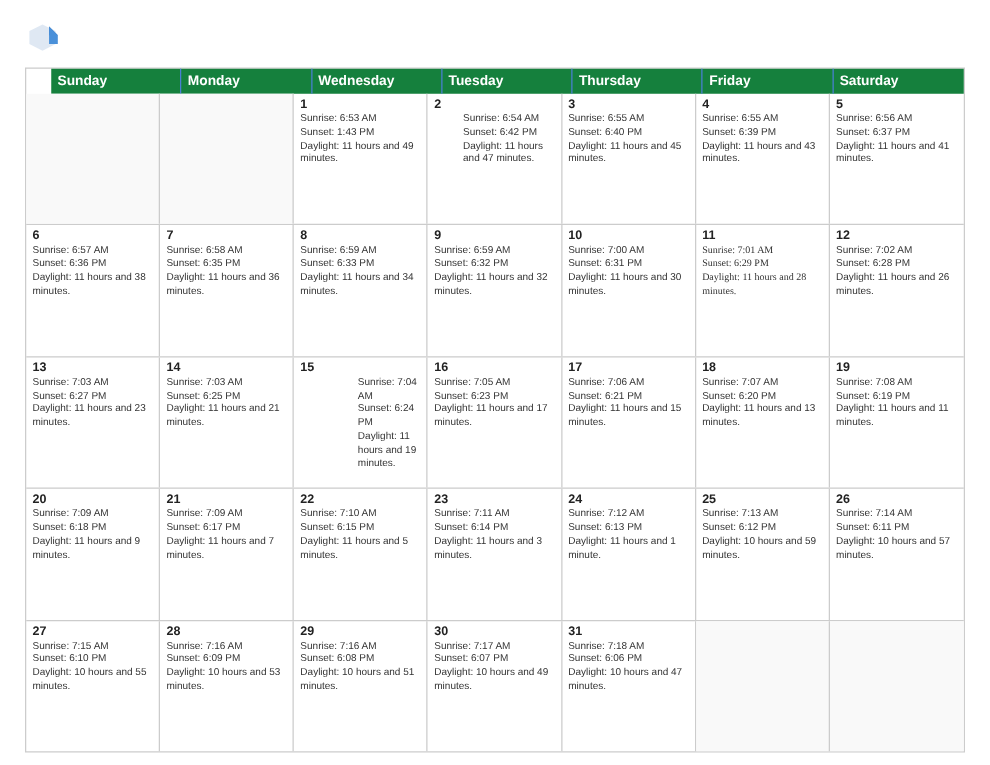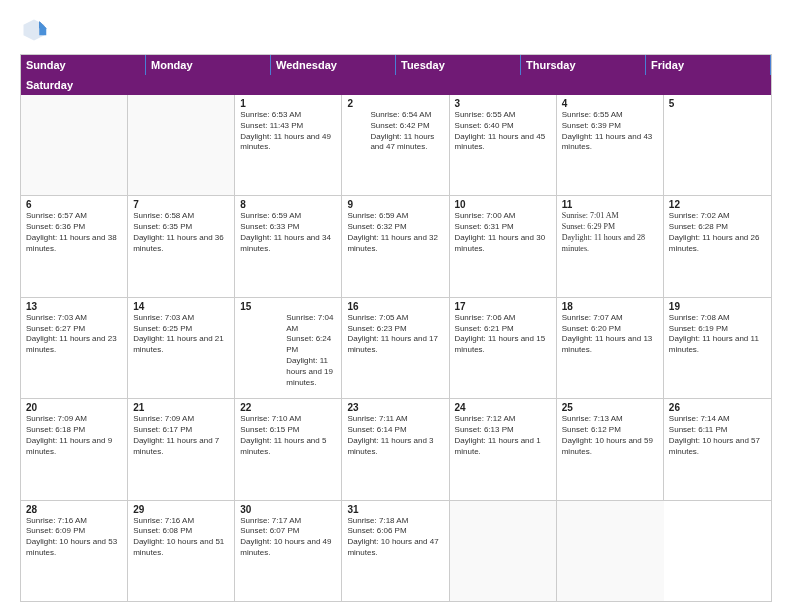--- a/index.html
+++ b/index.html
@@ -53,22 +53,23 @@
       color: #444;
     }
     .calendar {
       flex: 1;
       display: flex;
       flex-direction: column;
       border: 1px solid #ccc;
     }
     .cal-header {
       display: grid;
-      grid-template-columns: repeat(6, 1fr);
-      background: #701a75;
+      grid-template-columns: repeat(7, 1fr);
+      background: #15803d;
+      margin-left: 20px;
     }
     .cal-header-cell {
       color: #fff;
       font-size: 11px;
       font-weight: bold;
       padding: 4px 5px;
       text-align: left;
       border-right: 1px solid #4a7fd4;
     }
     .cal-header-cell:last-child { border-right: none; }
@@ -140,21 +141,21 @@
         <div class="cal-header-cell">Friday</div>
         <div class="cal-header-cell">Saturday</div>
       </div>
     <div class="cal-body">
     <div class="cal-row">
           <div class="cal-cell empty"></div>
           <div class="cal-cell empty"></div>
           <div class="cal-cell">
             <span class="cell-date">1</span>
             <div class="cell-info" style="white-space: pre-line;">Sunrise: 6:53 AM
-Sunset: 11:43 PM
+Sunset: 1:43 PM
 Daylight: 11 hours and 49 minutes.</div>
           </div>
           <div class="cal-cell">
             <span class="cell-date">2</span>
             <div class="cell-info" style="white-space: pre-line; margin-left: 23px;">Sunrise: 6:54 AM
 Sunset: 6:42 PM
 Daylight: 11 hours and 47 minutes.</div>
           </div>
           <div class="cal-cell">
             <span class="cell-date">3</span>
@@ -163,20 +164,23 @@
 Daylight: 11 hours and 45 minutes.</div>
           </div>
           <div class="cal-cell">
             <span class="cell-date">4</span>
             <div class="cell-info" style="white-space: pre-line;">Sunrise: 6:55 AM
 Sunset: 6:39 PM
 Daylight: 11 hours and 43 minutes.</div>
           </div>
           <div class="cal-cell">
             <span class="cell-date">5</span>
+            <div class="cell-info" style="white-space: pre-line;">Sunrise: 6:56 AM
+Sunset: 6:37 PM
+Daylight: 11 hours and 41 minutes.</div>
           </div>
         </div>
         <div class="cal-row">
           <div class="cal-cell">
             <span class="cell-date">6</span>
             <div class="cell-info" style="white-space: pre-line;">Sunrise: 6:57 AM
 Sunset: 6:36 PM
 Daylight: 11 hours and 38 minutes.</div>
           </div>
           <div class="cal-cell">
@@ -298,20 +302,26 @@
 Daylight: 10 hours and 59 minutes.</div>
           </div>
           <div class="cal-cell">
             <span class="cell-date">26</span>
             <div class="cell-info" style="white-space: pre-line;">Sunrise: 7:14 AM
 Sunset: 6:11 PM
 Daylight: 10 hours and 57 minutes.</div>
           </div>
         </div>
         <div class="cal-row">
+          <div class="cal-cell">
+            <span class="cell-date">27</span>
+            <div class="cell-info" style="white-space: pre-line;">Sunrise: 7:15 AM
+Sunset: 6:10 PM
+Daylight: 10 hours and 55 minutes.</div>
+          </div>
           <div class="cal-cell">
             <span class="cell-date">28</span>
             <div class="cell-info" style="white-space: pre-line;">Sunrise: 7:16 AM
 Sunset: 6:09 PM
 Daylight: 10 hours and 53 minutes.</div>
           </div>
           <div class="cal-cell">
             <span class="cell-date">29</span>
             <div class="cell-info" style="white-space: pre-line;">Sunrise: 7:16 AM
 Sunset: 6:08 PM

